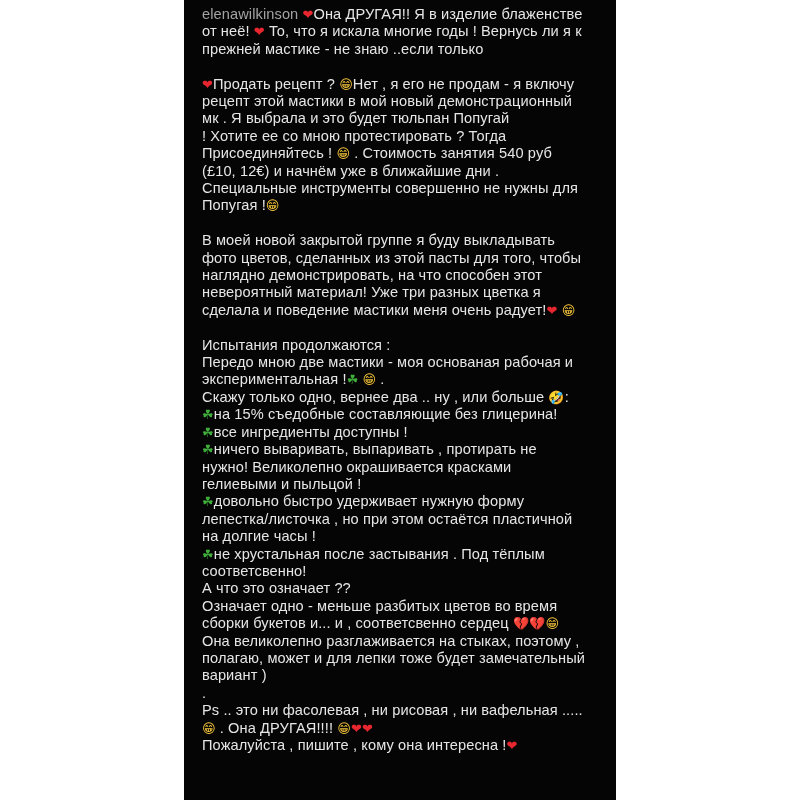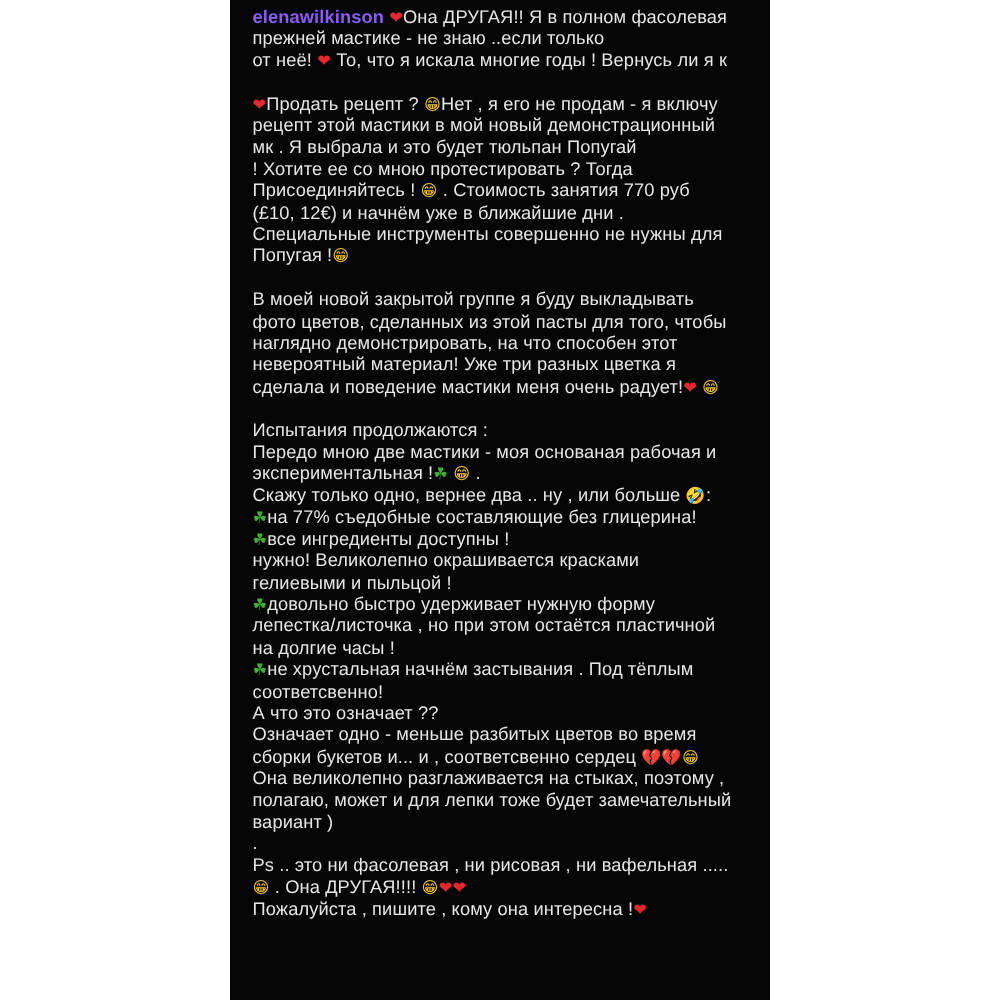--- a/index.html
+++ b/index.html
@@ -11,74 +11,75 @@
       position:absolute; left:184px; top:0; width:432px; height:800px;
       background:#050505; box-sizing:border-box;
       padding:6px 10px 0 18px;
       font-family:"Liberation Sans", sans-serif;
       color:#e6e6e6; font-size:14.6px; line-height:17.4px;
       letter-spacing:0.1px;
     }
     .para { margin:0; }
     .gap { height:17.4px; }
     .line { display:block; white-space:nowrap; }
-    .user { font-weight:bold; color:#8b5cf6;margin-top:47px; }
+    .user { font-weight:normal; color:#a3a3a3;margin-top:47px; }
     .emo { font-size:13px; font-family:"DejaVu Sans", sans-serif; }
     .heart { color:#e8262f; }
     .grin { color:#f3c33a; }
     .clover { color:#3fae3a; }
     .broken { color:#d9232b; }
     .rofl { color:#f3c33a; }
   </style>
 </head>
 <body>
 
 <div class="panel">
 
   <div class="para">
-    <span class="line"><span class="user">elenawilkinson</span> <span class="emo heart">❤</span><span>Она ДРУГАЯ!! Я в полном фасолевая</span></span>
+    <span class="line"><span class="user">elenawilkinson</span> <span class="emo heart">❤</span><span>Она ДРУГАЯ!! Я в изделие блаженстве</span></span>
+    <span class="line"><span>от неё! </span><span class="emo heart">❤</span><span> То, что я искала многие годы ! Вернусь ли я к</span></span>
     <span class="line">прежней мастике - не знаю ..если только</span>
-    <span class="line"><span>от неё! </span><span class="emo heart">❤</span><span> То, что я искала многие годы ! Вернусь ли я к</span></span>
   </div>
   <div class="gap"></div>
 
   <div class="para">
     <span class="line"><span class="emo heart">❤</span><span>Продать рецепт ? </span><span class="emo grin">😁</span><span>Нет , я его не продам - я включу</span></span>
     <span class="line">рецепт этой мастики в мой  новый демонстрационный</span>
     <span class="line">мк . Я выбрала и это будет тюльпан Попугай</span>
     <span class="line">! Хотите ее со мною протестировать ? Тогда</span>
-    <span class="line"><span>Присоединяйтесь ! </span><span class="emo grin">😁</span><span> . Стоимость занятия 770 руб</span></span>
+    <span class="line"><span>Присоединяйтесь ! </span><span class="emo grin">😁</span><span> . Стоимость занятия 540 руб</span></span>
     <span class="line">(£10, 12€) и начнём уже в ближайшие дни .</span>
     <span class="line">Специальные  инструменты совершенно не нужны для</span>
     <span class="line"><span>Попугая !</span><span class="emo grin">😁</span></span>
   </div>
   <div class="gap"></div>
 
   <div class="para">
     <span class="line">В моей новой закрытой группе я буду выкладывать</span>
     <span class="line">фото цветов, сделанных из этой пасты для того, чтобы</span>
     <span class="line">наглядно демонстрировать, на что способен этот</span>
     <span class="line">невероятный материал! Уже три разных цветка я</span>
     <span class="line"><span>сделала и поведение мастики меня очень радует!</span><span class="emo heart">❤</span> <span class="emo grin">😁</span></span>
   </div>
   <div class="gap"></div>
 
   <div class="para">
     <span class="line">Испытания продолжаются :</span>
     <span class="line">Передо мною две мастики - моя основаная рабочая и</span>
     <span class="line"><span>экспериментальная !</span><span class="emo clover">☘</span> <span class="emo grin">😁</span><span> .</span></span>
     <span class="line"><span>Скажу только одно, вернее два .. ну , или больше </span><span class="emo rofl">🤣</span><span>:</span></span>
-    <span class="line"><span class="emo clover">☘</span><span>на 77% съедобные составляющие без глицерина!</span></span>
+    <span class="line"><span class="emo clover">☘</span><span>на 15% съедобные составляющие без глицерина!</span></span>
     <span class="line"><span class="emo clover">☘</span><span>все ингредиенты доступны !</span></span>
+    <span class="line"><span class="emo clover">☘</span><span>ничего  вываривать, выпаривать , протирать не</span></span>
     <span class="line">нужно! Великолепно окрашивается красками</span>
     <span class="line">гелиевыми и пыльцой !</span>
     <span class="line"><span class="emo clover">☘</span><span>довольно быстро удерживает нужную форму</span></span>
     <span class="line">лепестка/листочка , но при этом остаётся пластичной</span>
     <span class="line">на долгие часы !</span>
-    <span class="line"><span class="emo clover">☘</span><span>не хрустальная начнём  застывания . Под тёплым</span></span>
+    <span class="line"><span class="emo clover">☘</span><span>не хрустальная после  застывания . Под тёплым</span></span>
     <span class="line">соответсвенно!</span>
     <span class="line">А что это означает ??</span>
     <span class="line">Означает одно - меньше разбитых цветов во время</span>
     <span class="line"><span>сборки букетов  и... и , соответсвенно сердец </span><span class="emo broken">💔</span><span class="emo broken">💔</span><span class="emo grin">😁</span></span>
     <span class="line">Она великолепно разглаживается на стыках, поэтому ,</span>
     <span class="line">полагаю, может и для лепки тоже будет замечательный</span>
     <span class="line">вариант )</span>
     <span class="line">.</span>
     <span class="line">Ps .. это ни фасолевая , ни рисовая , ни вафельная .....</span>
     <span class="line"><span class="emo grin">😁</span><span> . Она ДРУГАЯ!!!! </span><span class="emo grin">😁</span><span class="emo heart">❤</span><span class="emo heart">❤</span></span>

